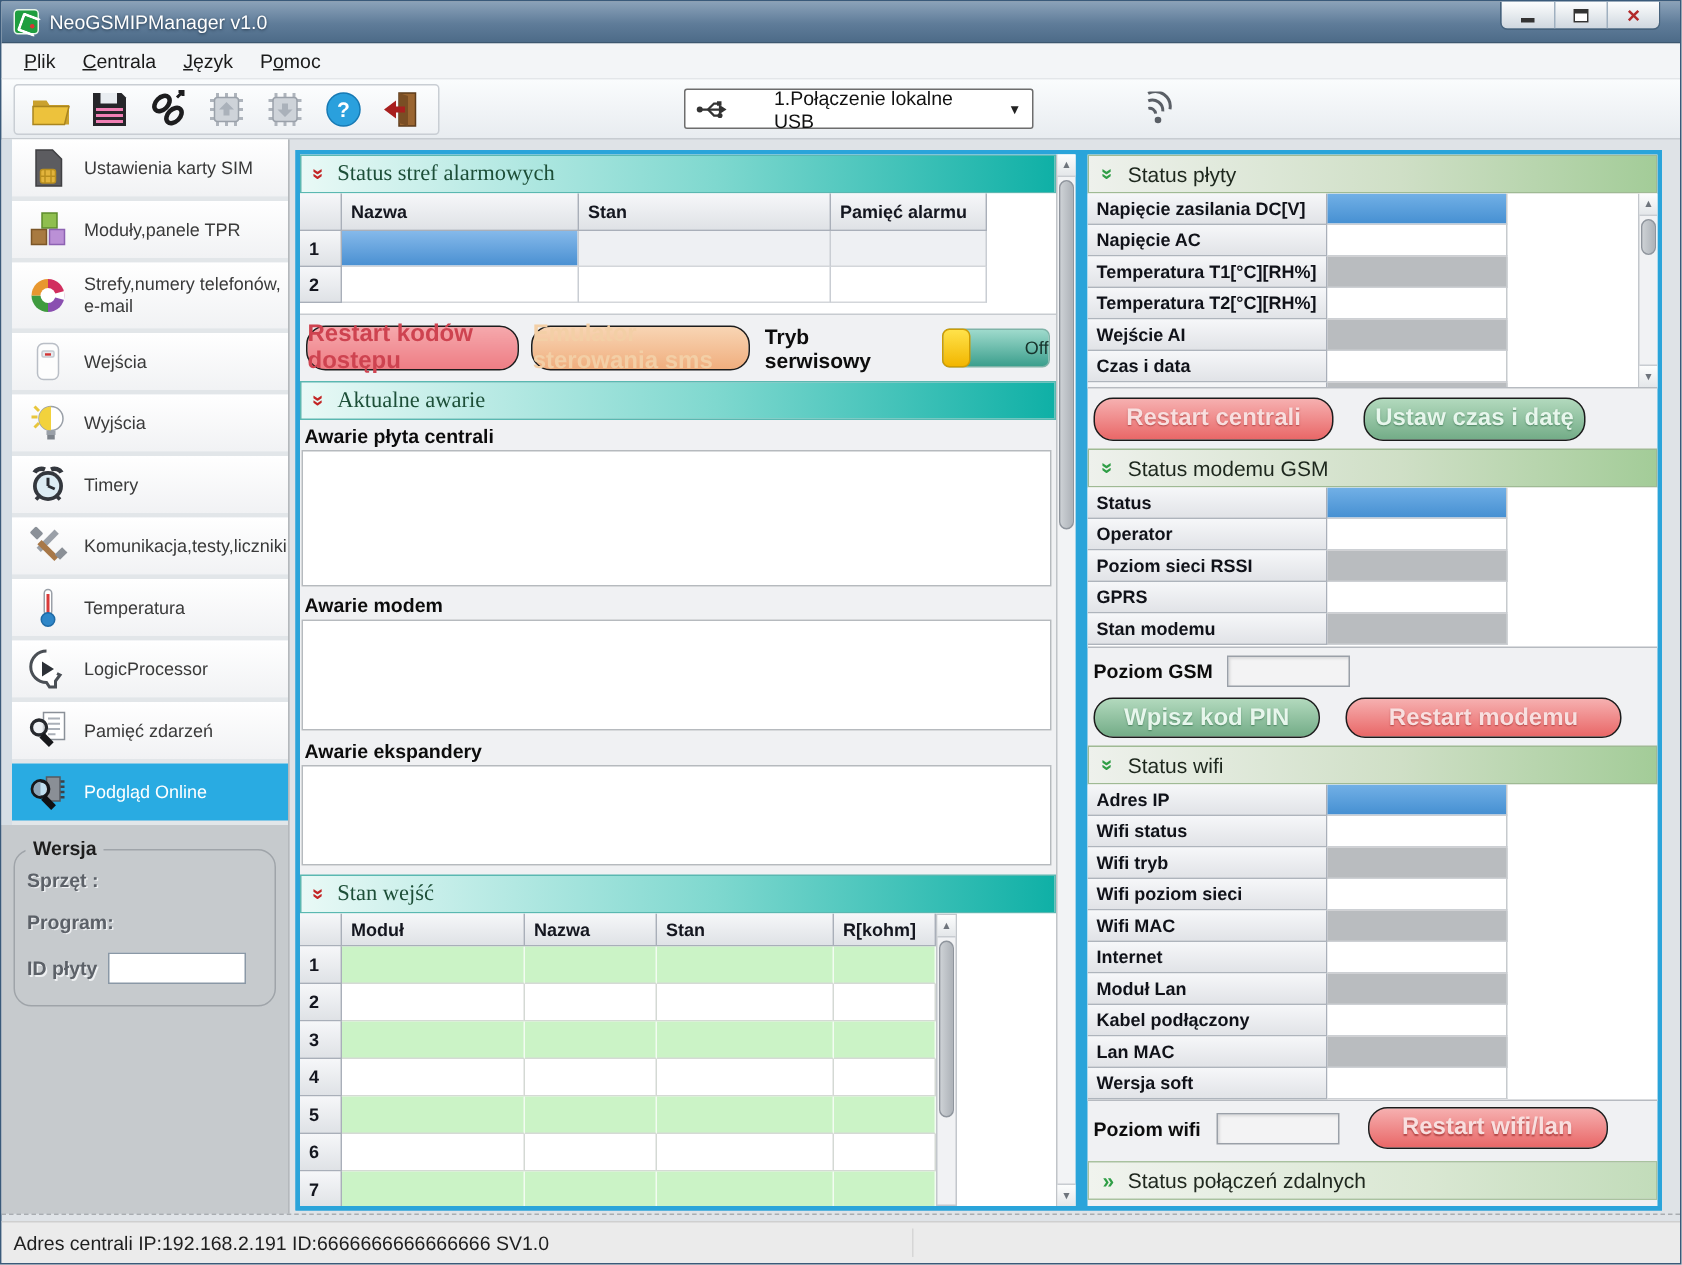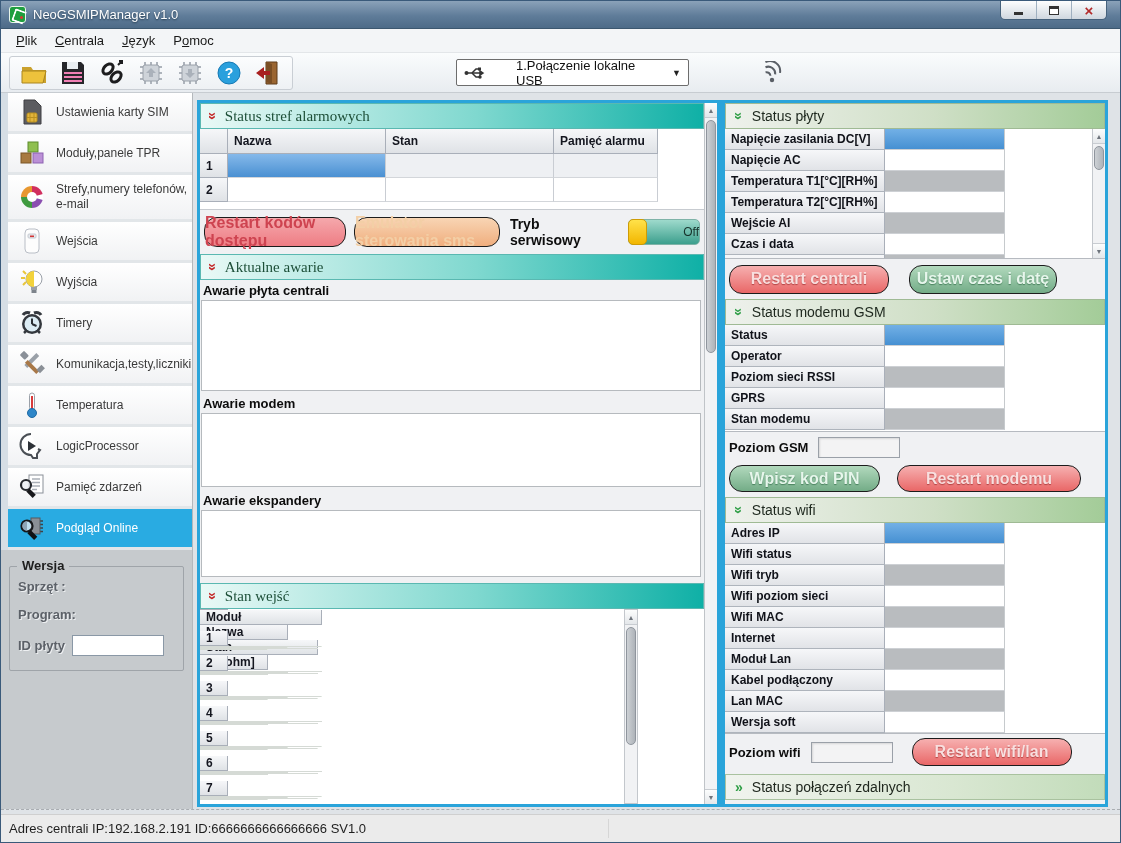--- a/index.html
+++ b/index.html
@@ -47,21 +47,21 @@
   
   .sidebar { position:absolute; left:0; top:92px; width:192px; bottom:33px; display:flex; flex-direction:column;
     background:#c6cacd; border-right:1px solid #b4b8bc; }
   .side-items { background:linear-gradient(90deg,#d6dee5 0px,#d6dee5 7px,#ecEFf2 7px); padding-left:7px; background-color:#eceff2; }
   .side-item { height:41px; display:flex; align-items:center; gap:9px; padding:0 4px 0 9px;
     background:linear-gradient(#ffffff,#f1f2f4); border-bottom:3px solid #e2e6e9; font-size:12px; color:#3a3a3a; }
   .side-item.tall { height:47px; line-height:15px; }
   .side-item.selected { background:#29abe2; color:#fff; }
   .side-icon { width:30px; height:30px; flex:none; display:flex; align-items:center; justify-content:center; }
   .side-bottom { flex:1; background:#c6cacd; }
-  .version-box { margin:16px 8px 0 8px; border:1px solid #9fa4a9; border-radius:2px; position:relative; padding:12px 8px 14px 8px; }
+  .version-box { margin:16px 8px 0 8px; border:1px solid #9fa4a9; border-radius:12px; position:relative; padding:12px 8px 14px 8px; }
   .version-title { position:absolute; top:-9px; left:7px; background:#c6cacd; padding:0 5px; font-size:13px; font-weight:bold; color:#1e1e1e; }
   .engraved { font-size:13px; font-weight:bold; color:#5c6168; text-shadow:1px 1px 0 #eef0f2; }
   .vrow { margin-bottom:13px; display:flex; align-items:center; gap:7px; }
   .vrow:last-child { margin-bottom:0; }
   .vinput { width:92px; height:21px; background:#fff; border:1px solid #8a98a6; }
 
   
   .main { position:absolute; left:196px; top:99px; width:911px; height:707px;
     border:3px solid #2aa4da; background:#2aa4da; display:flex; }
   .center-panel { width:517px; background:#f0f1f3; display:flex; }
@@ -112,21 +112,21 @@
   .toggle .state { flex:1; text-align:center; font-size:12px; line-height:24px; color:#17332c; }
 
   
   .faults { padding:0 1px; }
   .flabel { height:20px; font-weight:bold; font-size:13px; color:#0c0c0c; padding-left:2px; display:flex; align-items:center; }
   .fbox { background:#fff; border:1px solid #b6babe; margin-right:2px; }
 
   
   .inputs-wrap { flex:1; background:#fff; display:flex; overflow:hidden; }
   .in-table { width:424px; }
-  .irow { display:flex; height:25px;flex-direction:column; }
+  .irow { display:flex; height:25px; }
   .irow.hd { height:22px; }
   .ic { border-right:1px solid rgba(160,170,160,.45); border-bottom:1px solid #d5dad5; font-size:12px; display:flex; align-items:center; padding-left:6px; }
   .ic.hdc, .ic.num { background:linear-gradient(#f6f7f9,#dfe2e6); border-right:1px solid #a9afb9; border-bottom:1px solid #a9afb9; font-weight:bold; color:#14161f; }
   .ic.c0 { width:28px; }
   .ic.c1 { width:122px; }
   .ic.c2 { width:88px; }
   .ic.c3 { width:118px; }
   .ic.c4 { width:68px; }
   .irow.grn .ic { background:#cbf3c6; border-right:1px solid rgba(255,255,255,.75); }
   .irow.grn .ic.num { background:linear-gradient(#f6f7f9,#dfe2e6); border-right:1px solid #a9afb9; }

